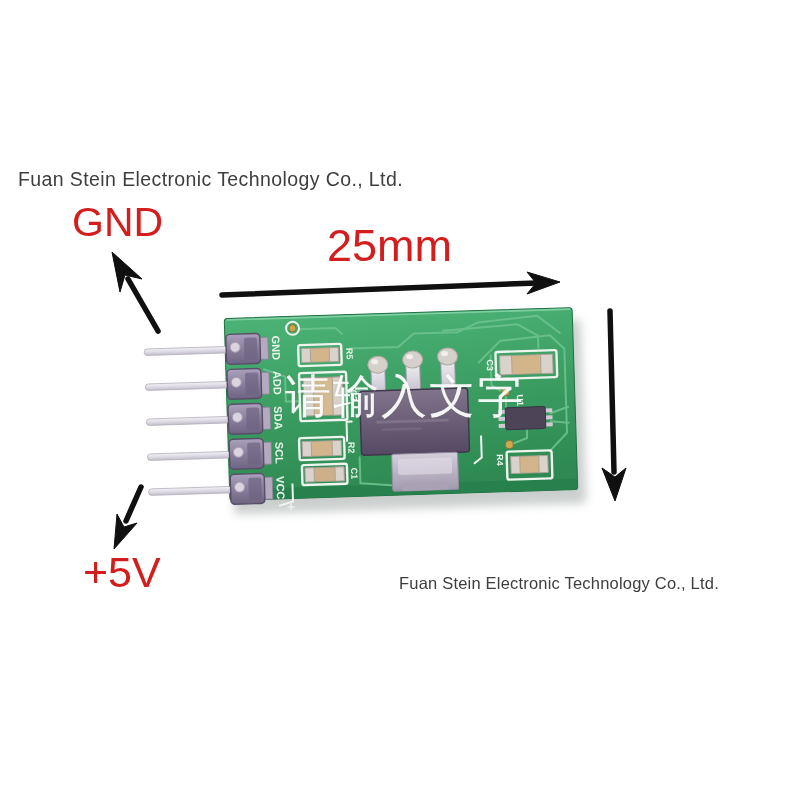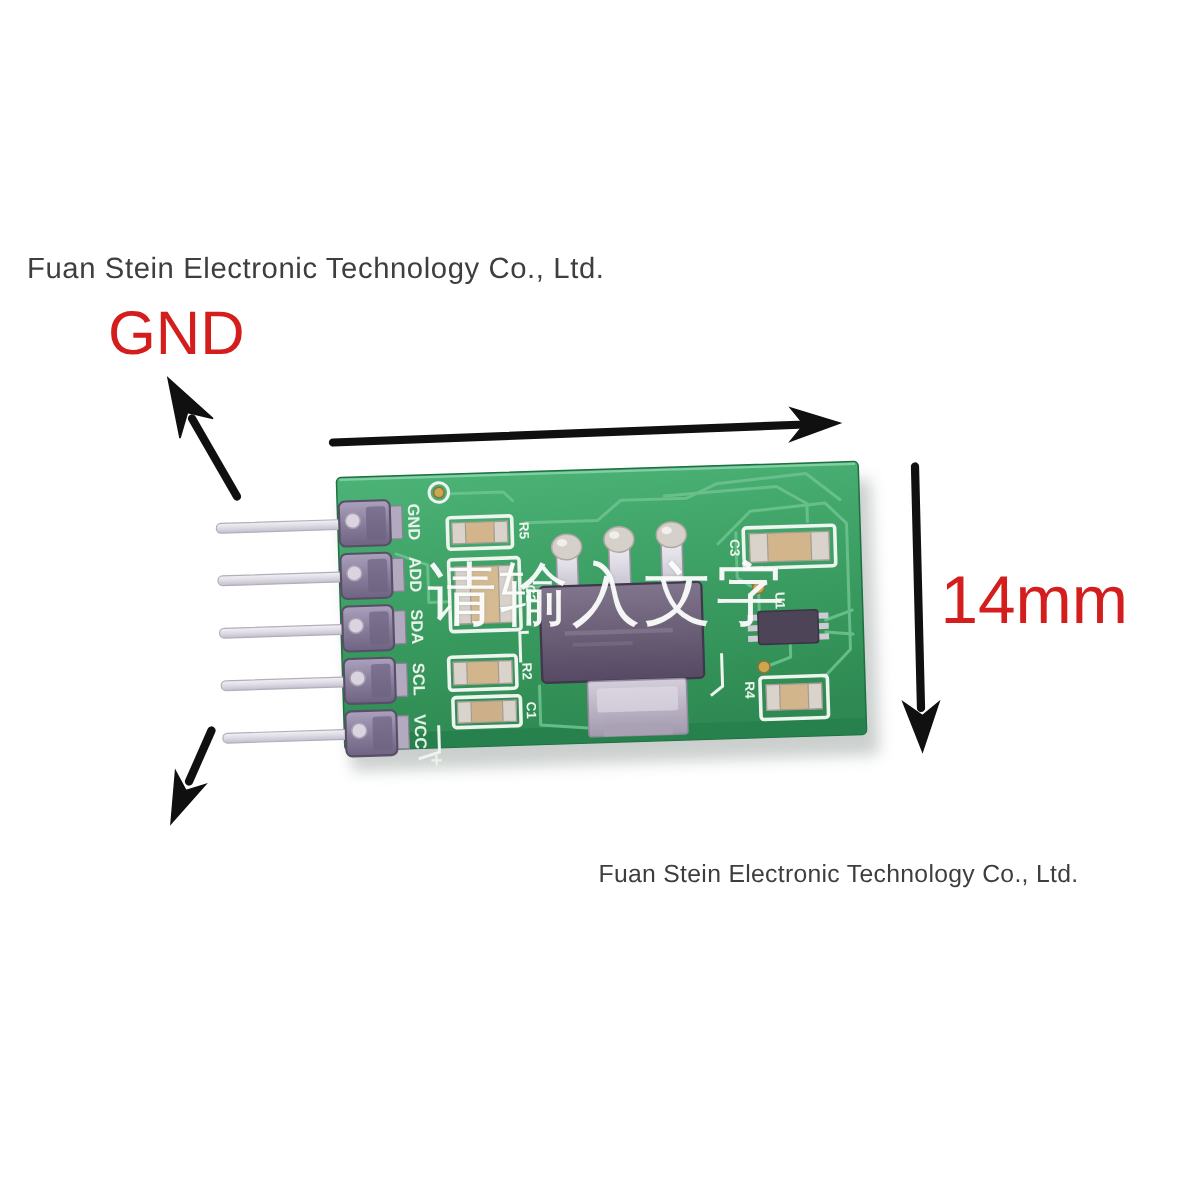--- a/index.html
+++ b/index.html
@@ -246,16 +246,17 @@
       <polygon points="615,501 602,468 615,477 626,468" stroke-width="1"></polygon>
     </g>
     <g stroke="#101010" fill="#101010">
       <line x1="141" y1="487" x2="126" y2="521" stroke-width="5.5" stroke-linecap="round"></line>
       <polygon points="114,549 137,523 124,527 117,514" stroke-width="1"></polygon>
     </g>
   </svg>
 
   <div class="abs wm wm-top">Fuan Stein Electronic Technology Co., Ltd.</div>
   <div class="abs red-lbl lbl-gnd">GND</div>
-  <div class="abs red-lbl lbl-14">14mm</div>
+  <div class="abs red-lbl lbl-25">25mm</div>
+  <div class="abs red-lbl lbl-5v">+5V</div>
   <div class="abs wm wm-bottom">Fuan Stein Electronic Technology Co., Ltd.</div>
 
 </div>
 
 </body></html>

